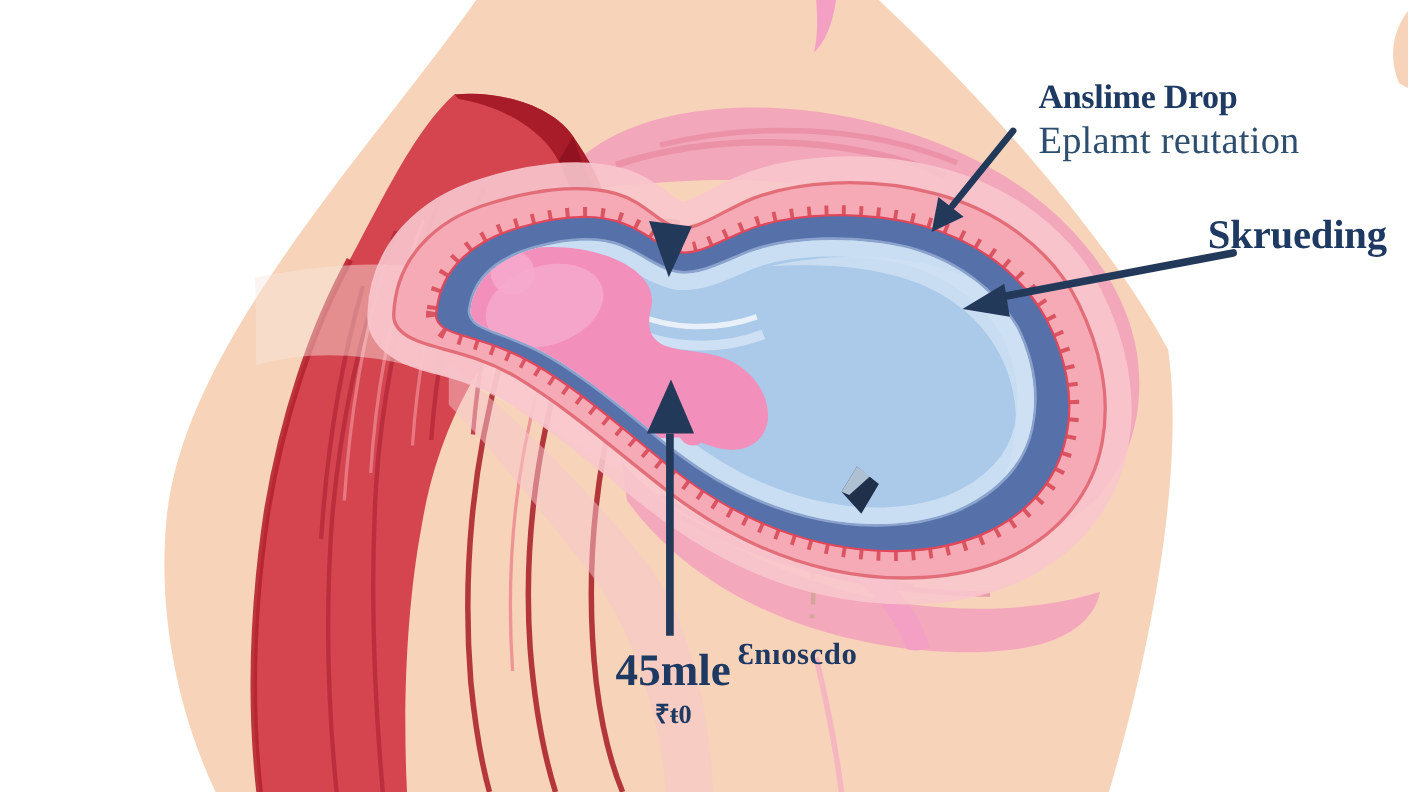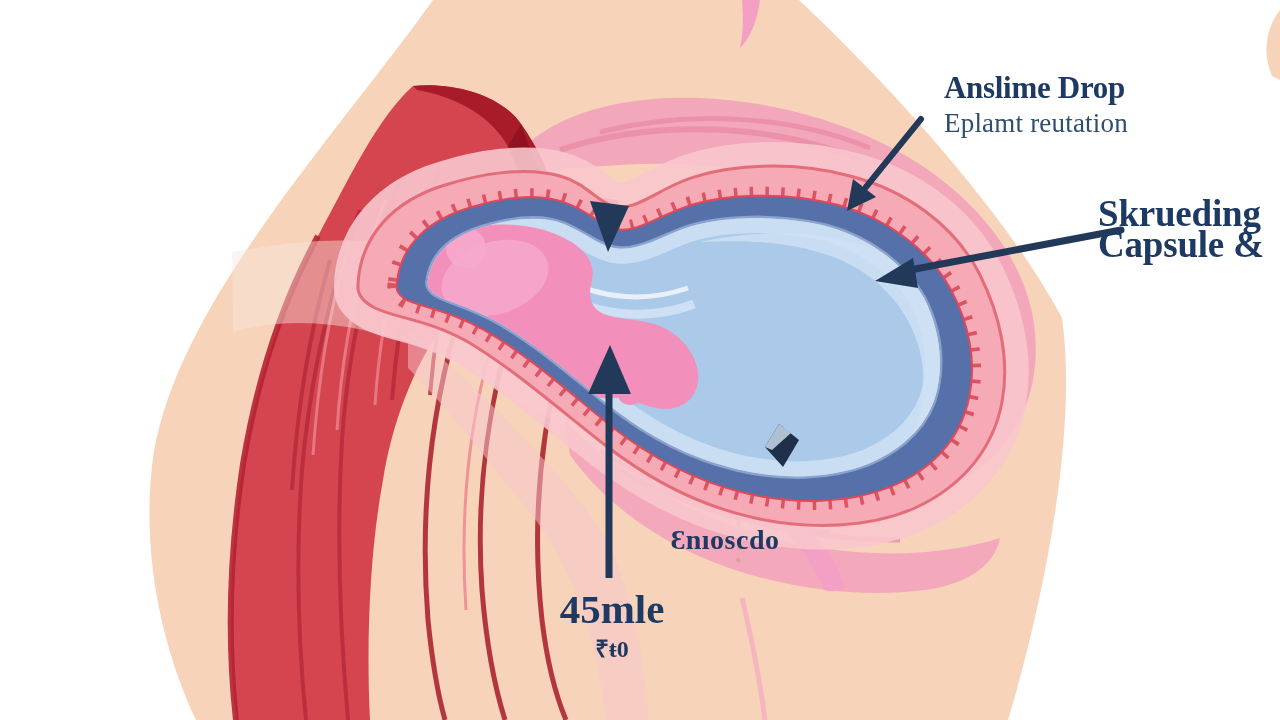--- a/index.html
+++ b/index.html
@@ -5,27 +5,27 @@
   html,body{margin:0;padding:0;background:#e8e8e8;}
   .stage{
     position:relative;width:1280px;height:720px;overflow:hidden;
     background:#22c55e;
     font-family:Liberation Serif, serif;
   }
   .stage svg{position:absolute;inset:0;display:block;}
   .note{position:absolute;color:var(--ink-text);}
   .note-top{left:944px;top:70px;}
   .note-title{font-size:31px;font-weight:bold;letter-spacing:-0.3px;color:var(--ink-text);}
-  .note-sub{font-size:27px;font-weight:400;color:var(--ink-subtitle);margin-top:2px;letter-spacing:0.2px;}
+  .note-sub{font-size:35px;font-weight:400;color:var(--ink-subtitle);margin-top:2px;letter-spacing:0.2px;}
   .note-capsule{left:1098px;top:198px;font-size:37px;font-weight:bold;line-height:31px;letter-spacing:-0.2px;}
   .vol{position:absolute;text-align:center;color:var(--ink-text);}
   .vol-left{left:552px;top:585px;width:120px;}
   .vol-left .l1{font-size:41px;font-weight:600;}
   .vol-left .l2{font-size:24px;font-weight:600;margin-top:-2px;}
-  .vol-right{left:640px;top:524px;width:170px;}
+  .vol-right{left:640px;top:580px;width:170px;}
   .vol-right .l1{font-size:28px;font-weight:600;letter-spacing:0.5px;}
   .vol-right .l2{font-size:31px;font-weight:600;margin-top:-1px;}
 </style>
 </head>
 <body>
 
 <div class="stage">
 
 <svg viewBox="0 0 1280 720" width="1280" height="720">
   <defs>
@@ -134,21 +134,20 @@
   </g>
 </svg>
 
   <div class="note note-top">
     <div class="note-title">Anslime Drop</div>
     <div class="note-sub">Eplamt reutation</div>
   </div>
 
   <div class="note note-capsule">
     <div>Skrueding</div>
-    <div>Capsule &amp;</div>
   </div>
 
   <div class="vol vol-left">
     <div class="l1">45mle</div>
     <div class="l2">₹ŧ0</div>
   </div>
 
   <div class="vol vol-right">
     <div class="l1">Ɛnıoscdo</div>
   </div>

